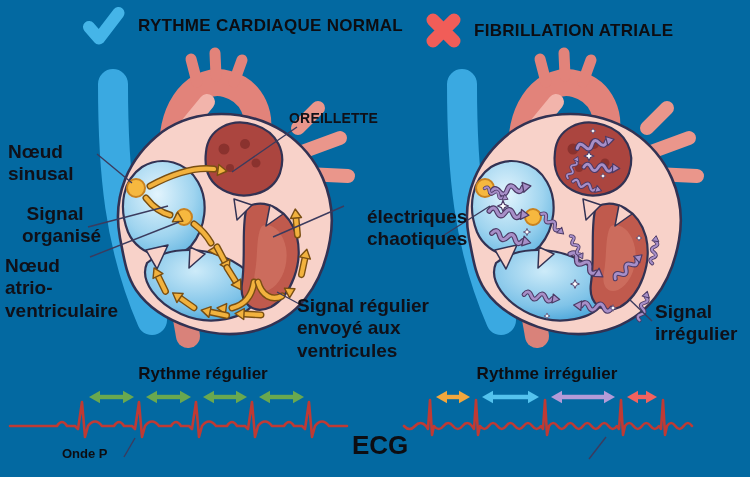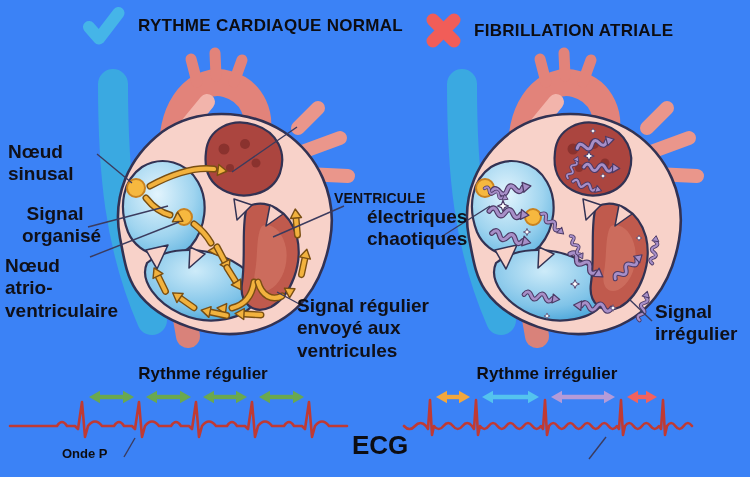--- a/index.html
+++ b/index.html
@@ -1,16 +1,16 @@
 <!DOCTYPE html>
 <html><head>
 <meta charset="utf-8">
 <style>
   html,body{margin:0;padding:0;background:#fff;}
-  #stage{position:relative;width:750px;height:477px;background:#3b82f6;overflow:hidden;
+  #stage{position:relative;width:750px;height:477px;background:#0369a1;overflow:hidden;
          font-family:"Liberation Sans",sans-serif;color:#101018;}
   svg{display:block;}
   #art{position:absolute;left:0;top:0;}
 
   
   .hdr{position:absolute;display:flex;align-items:center;gap:11px;}
   .hdr-title{font-size:17px;font-weight:700;letter-spacing:.3px;color:#0d0d12;white-space:nowrap;}
 
   
   .lbl{position:absolute;font-weight:700;font-size:19px;line-height:1.18;color:#101018;}
@@ -236,21 +236,21 @@
 
   <div class="lbl" style="left:8px;top:141px;width:100px;">Nœud sinusal</div>
   <div class="lbl ctr" style="left:22px;top:203px;width:66px;">
     <span>Signal</span>
     <span>organisé</span>
   </div>
   <div class="lbl" style="left:5px;top:255px;width:160px;">
     <span>Nœud</span>
     <span>atrio-ventriculaire</span>
   </div>
-  <div class="lbl caps" style="left:334px;top:190px;">VENTRICULE</div>
+  <div class="lbl caps" style="left:289px;top:110px;">OREILLETTE</div>
   <div class="lbl" style="left:297px;top:295px;width:175px;">
     <span>Signal régulier</span>
     <span>envoyé aux ventricules</span>
   </div>
   <div class="lbl" style="left:367px;top:206px;width:90px;">
     <span>électriques</span>
     <span>chaotiques</span>
   </div>
   <div class="lbl" style="left:655px;top:301px;width:80px;">
     <span>Signal</span>

